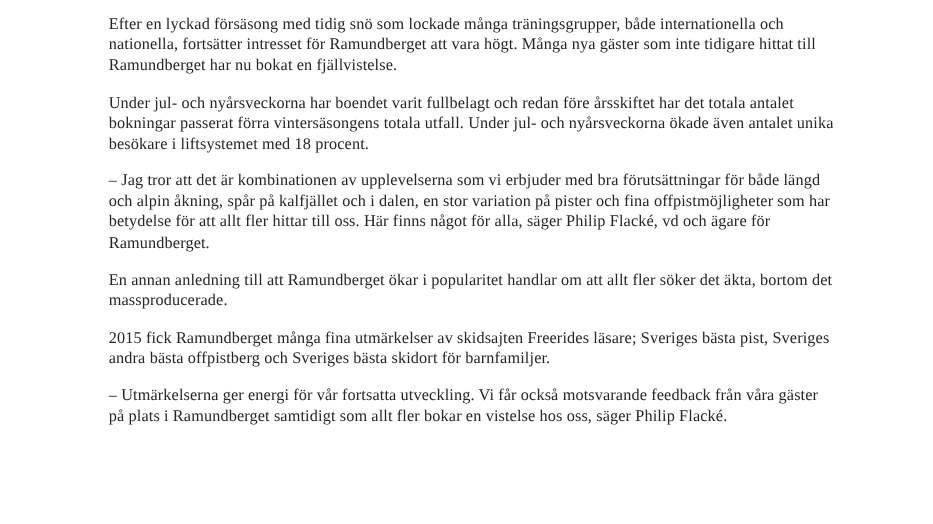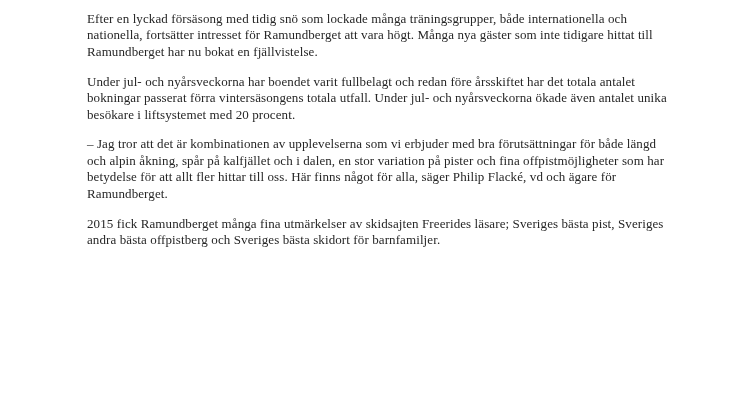--- a/index.html
+++ b/index.html
@@ -32,17 +32,19 @@
     margin: 0 0 13.5px 0;
     padding: 0;
   }
 </style>
 </head>
 <body>
 
 <div class="page">
   <div class="doc-body">
     <p>Efter en lyckad försäsong med tidig snö som lockade många träningsgrupper, både internationella och nationella, fortsätter intresset för Ramundberget att vara högt. Många nya gäster som inte tidigare hittat till Ramundberget har nu bokat en fjällvistelse.</p>
-    <p>Under jul- och nyårsveckorna har boendet varit fullbelagt och redan före årsskiftet har det totala antalet bokningar passerat förra vintersäsongens totala utfall. Under jul- och nyårsveckorna ökade även antalet unika besökare i liftsystemet med 20 procent.</p>
+    <p>Under jul- och nyårsveckorna har boendet varit fullbelagt och redan före årsskiftet har det totala antalet bokningar passerat förra vintersäsongens totala utfall. Under jul- och nyårsveckorna ökade även antalet unika besökare i liftsystemet med 18 procent.</p>
     <p>– Jag tror att det är kombinationen av upplevelserna som vi erbjuder med bra förutsättningar för både längd och alpin åkning, spår på kalfjället och i dalen, en stor variation på pister och fina offpistmöjligheter som har betydelse för att allt fler hittar till oss. Här finns något för alla, säger Philip Flacké, vd och ägare för Ramundberget.</p>
+    <p>En annan anledning till att Ramundberget ökar i popularitet handlar om att allt fler söker det äkta, bortom det massproducerade.</p>
     <p>2015 fick Ramundberget många fina utmärkelser av skidsajten Freerides läsare; Sveriges bästa pist, Sveriges andra bästa offpistberg och Sveriges bästa skidort för barnfamiljer.</p>
+    <p>– Utmärkelserna ger energi för vår fortsatta utveckling. Vi får också motsvarande feedback från våra gäster på plats i Ramundberget samtidigt som allt fler bokar en vistelse hos oss, säger Philip Flacké.</p>
   </div>
 </div>
 
 </body></html>

